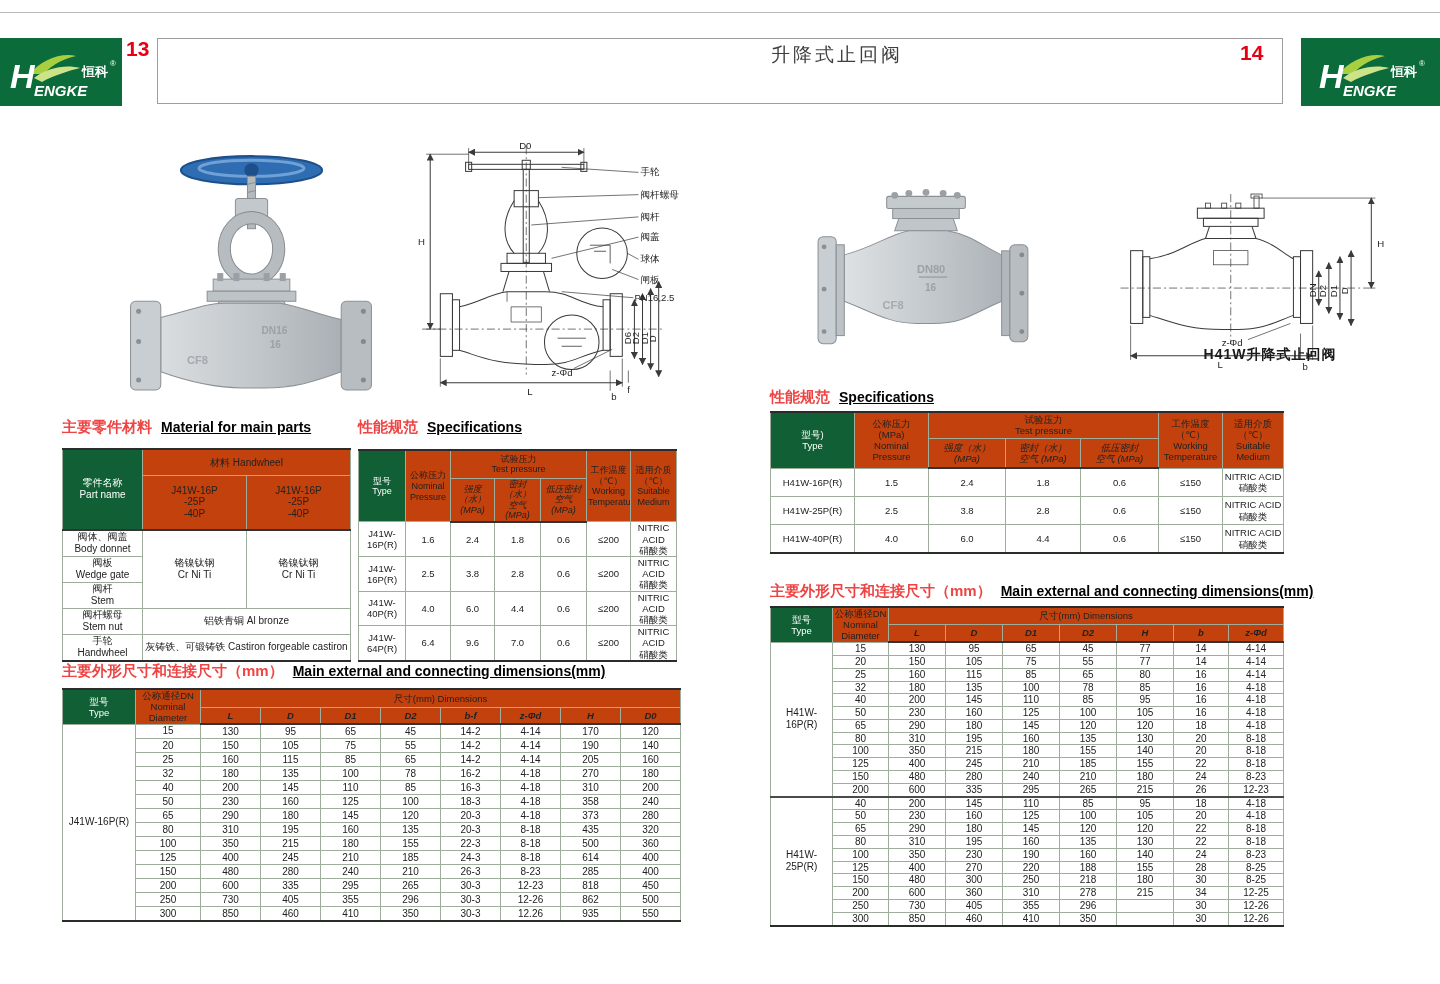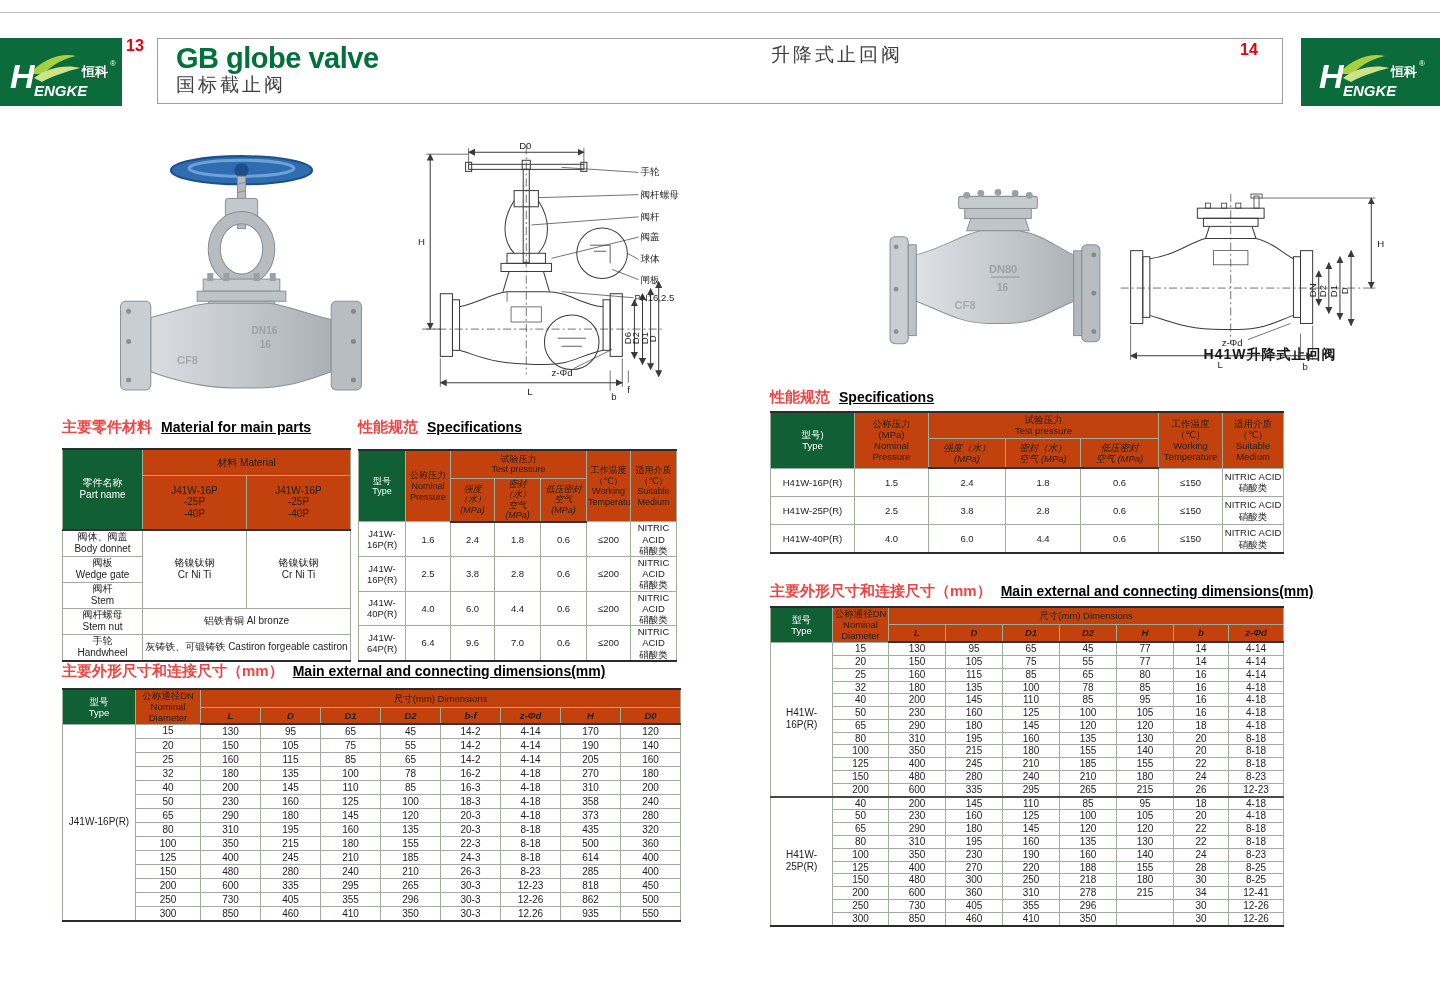--- a/index.html
+++ b/index.html
@@ -3,21 +3,21 @@
 <meta charset="utf-8">
 <style>
   html,body{margin:0;padding:0;background:#fff;}
   .page{position:relative;width:1440px;height:984px;background:#ffffff;overflow:hidden;
         font-family:"Liberation Sans","DejaVu Sans",sans-serif;color:#222;}
   .abs{position:absolute;}
 
   
   .topline{position:absolute;left:0;top:12px;width:1440px;height:1px;background:#b9b9b9;}
   .logo-box{position:absolute;top:38px;height:68px;background:#0c6b3a;}
-  .page-no{position:absolute;top:38px;font-size:16px;font-weight:bold;color:#e60012;line-height:1;}
+  .page-no{position:absolute;top:38px;font-size:21px;font-weight:bold;color:#e60012;line-height:1;}
   .title-strip{position:absolute;left:157px;top:38px;width:1124px;height:64px;background:#fff;border:1px solid #9e9e9e;}
   .title-block{position:absolute;top:4px;}
   .main-title{font-size:29px;font-weight:800;color:#00713a;letter-spacing:-0.5px;line-height:1.05;}
   .sub-title{font-size:19px;color:#3f3f3f;letter-spacing:3px;line-height:1.25;}
 
   
   .sec-title{position:absolute;white-space:nowrap;}
   .sec-title .zh{font-size:15px;font-weight:bold;color:#ef4444;}
   .sec-title .en{font-size:14px;font-weight:bold;color:#000000;margin-left:9px;text-decoration:underline;}
 
@@ -68,44 +68,40 @@
       <text x="10" y="50" font-size="34" font-weight="bold" font-style="italic" fill="#ffffff">H</text>
       <text x="34" y="58" font-size="15" font-weight="bold" font-style="italic" fill="#ffffff">ENGKE</text>
       <text x="82" y="38" font-size="13" font-weight="bold" fill="#ffffff">恒科</text>
       <text x="110" y="28" font-size="8" fill="#ffffff">®</text>
     </svg>
   </div>
 
   <div class="page-no" style="left:126px;">13</div>
 
   <div class="title-strip">
-    <div class="title-block" style="left:18px;">
-      <div class="main-title">GB globe valve</div>
-      <div class="sub-title">国标截止阀</div>
-    </div>
     <div class="title-block" style="left:613px;">
       <div class="sub-title">升降式止回阀</div>
     </div>
   </div>
 
   <div class="page-no" style="left:1240px;top:42px;">14</div>
 
   <div class="logo-box" style="left:1301px;width:139px;">
     <svg width="139" height="68" viewBox="0 0 139 68">
       <rect x="0" y="0" width="139" height="68" fill="#0c6b3a"></rect>
       <path d="M38 36 C48 22 70 14 84 18 C74 20 60 26 52 36 Z" fill="#a8cf3f"></path>
       <path d="M42 40 C54 30 74 26 88 30 C76 33 60 38 50 44 Z" fill="#cde38a"></path>
       <text x="18" y="50" font-size="34" font-weight="bold" font-style="italic" fill="#ffffff">H</text>
       <text x="42" y="58" font-size="15" font-weight="bold" font-style="italic" fill="#ffffff">ENGKE</text>
       <text x="90" y="38" font-size="13" font-weight="bold" fill="#ffffff">恒科</text>
       <text x="118" y="28" font-size="8" fill="#ffffff">®</text>
     </svg>
   </div>
 
-  <div class="abs" style="left:112px;top:140px;">
+  <div class="abs" style="left:122px;top:140px;">
     <svg width="258" height="252" viewBox="0 0 255 250">
       <defs>
         <linearGradient id="gsteel" x1="0" y1="0" x2="1" y2="0">
           <stop offset="0" stop-color="#d9dde0"></stop>
             <stop offset="0.5" stop-color="#c3c8cc"></stop>
             <stop offset="1" stop-color="#aab0b5"></stop>
         </linearGradient>
       </defs>
 
       <ellipse cx="128" cy="30" rx="70" ry="14" fill="#2f6db2" stroke="#1d4f8a" stroke-width="2"></ellipse>
@@ -244,21 +240,21 @@
   <table class="tbl mat" style="left:62px;top:448px;width:288px;">
     <colgroup>
         <col style="width:80px">
         <col style="width:104px">
         <col style="width:104px">
       </colgroup>
     <tbody>
         <tr class="r1">
       <td rowspan="2" class="hdr-dark hdr-sep">零件名称
 Part name</td>
-      <td colspan="2" class="hdr-light">材料 Material</td>
+      <td colspan="2" class="hdr-light">材料 Handwheel</td>
     </tr>
     <tr class="r2">
       <td class="hdr-light hdr-sep">J41W-16P
 -25P
 -40P</td>
       <td class="hdr-light hdr-sep">J41W-16P
 -25P
 -40P</td>
     </tr>
     <tr>
@@ -562,21 +558,21 @@
           <td>410</td>
           <td>350</td>
           <td>30-3</td>
           <td>12.26</td>
           <td>935</td>
           <td>550</td>
         </tr>
       </tbody>
   </table>
 
-  <div class="abs" style="left:884px;top:182px;">
+  <div class="abs" style="left:812px;top:182px;">
     <svg width="230" height="172" viewBox="0 0 228 170">
       <defs>
         <linearGradient id="gsteel2" x1="0" y1="0" x2="1" y2="0">
           <stop offset="0" stop-color="#dde1e4"></stop>
             <stop offset="0.5" stop-color="#c6cbcf"></stop>
             <stop offset="1" stop-color="#adb3b8"></stop>
         </linearGradient>
       </defs>
 
       <rect x="74" y="14" width="78" height="12" rx="2" fill="#c5cacd" stroke="#8b9094"></rect>
@@ -962,21 +958,21 @@
           <td>8-25</td>
         </tr>
         <tr>
           <td>200</td>
           <td>600</td>
           <td>360</td>
           <td>310</td>
           <td>278</td>
           <td>215</td>
           <td>34</td>
-          <td>12-41</td>
+          <td>12-25</td>
         </tr>
         <tr>
           <td>250</td>
           <td>730</td>
           <td>405</td>
           <td>355</td>
           <td>296</td>
           <td></td>
           <td>30</td>
           <td>12-26</td>

